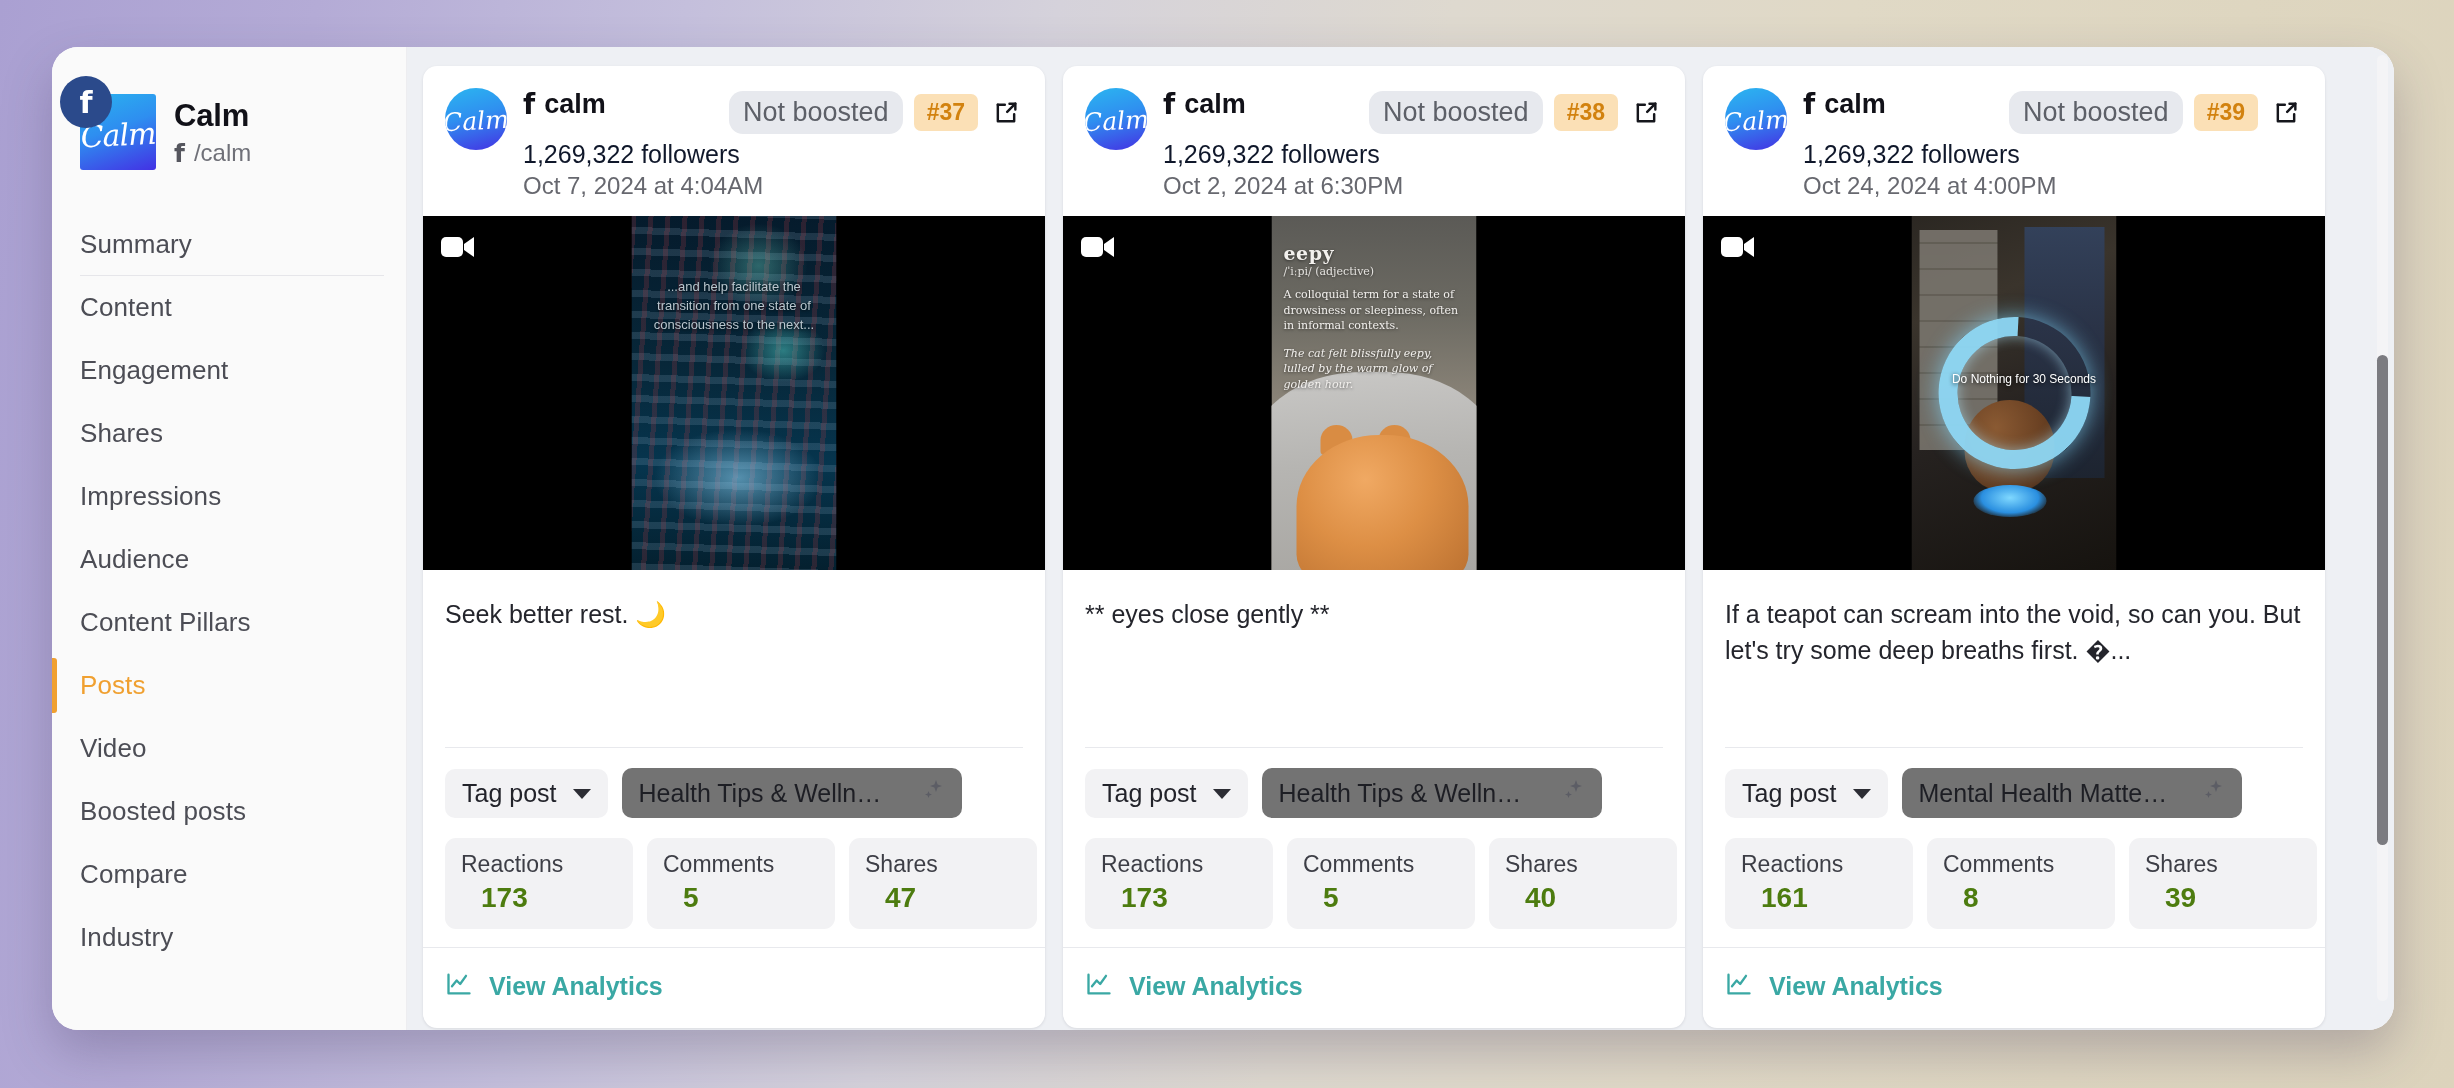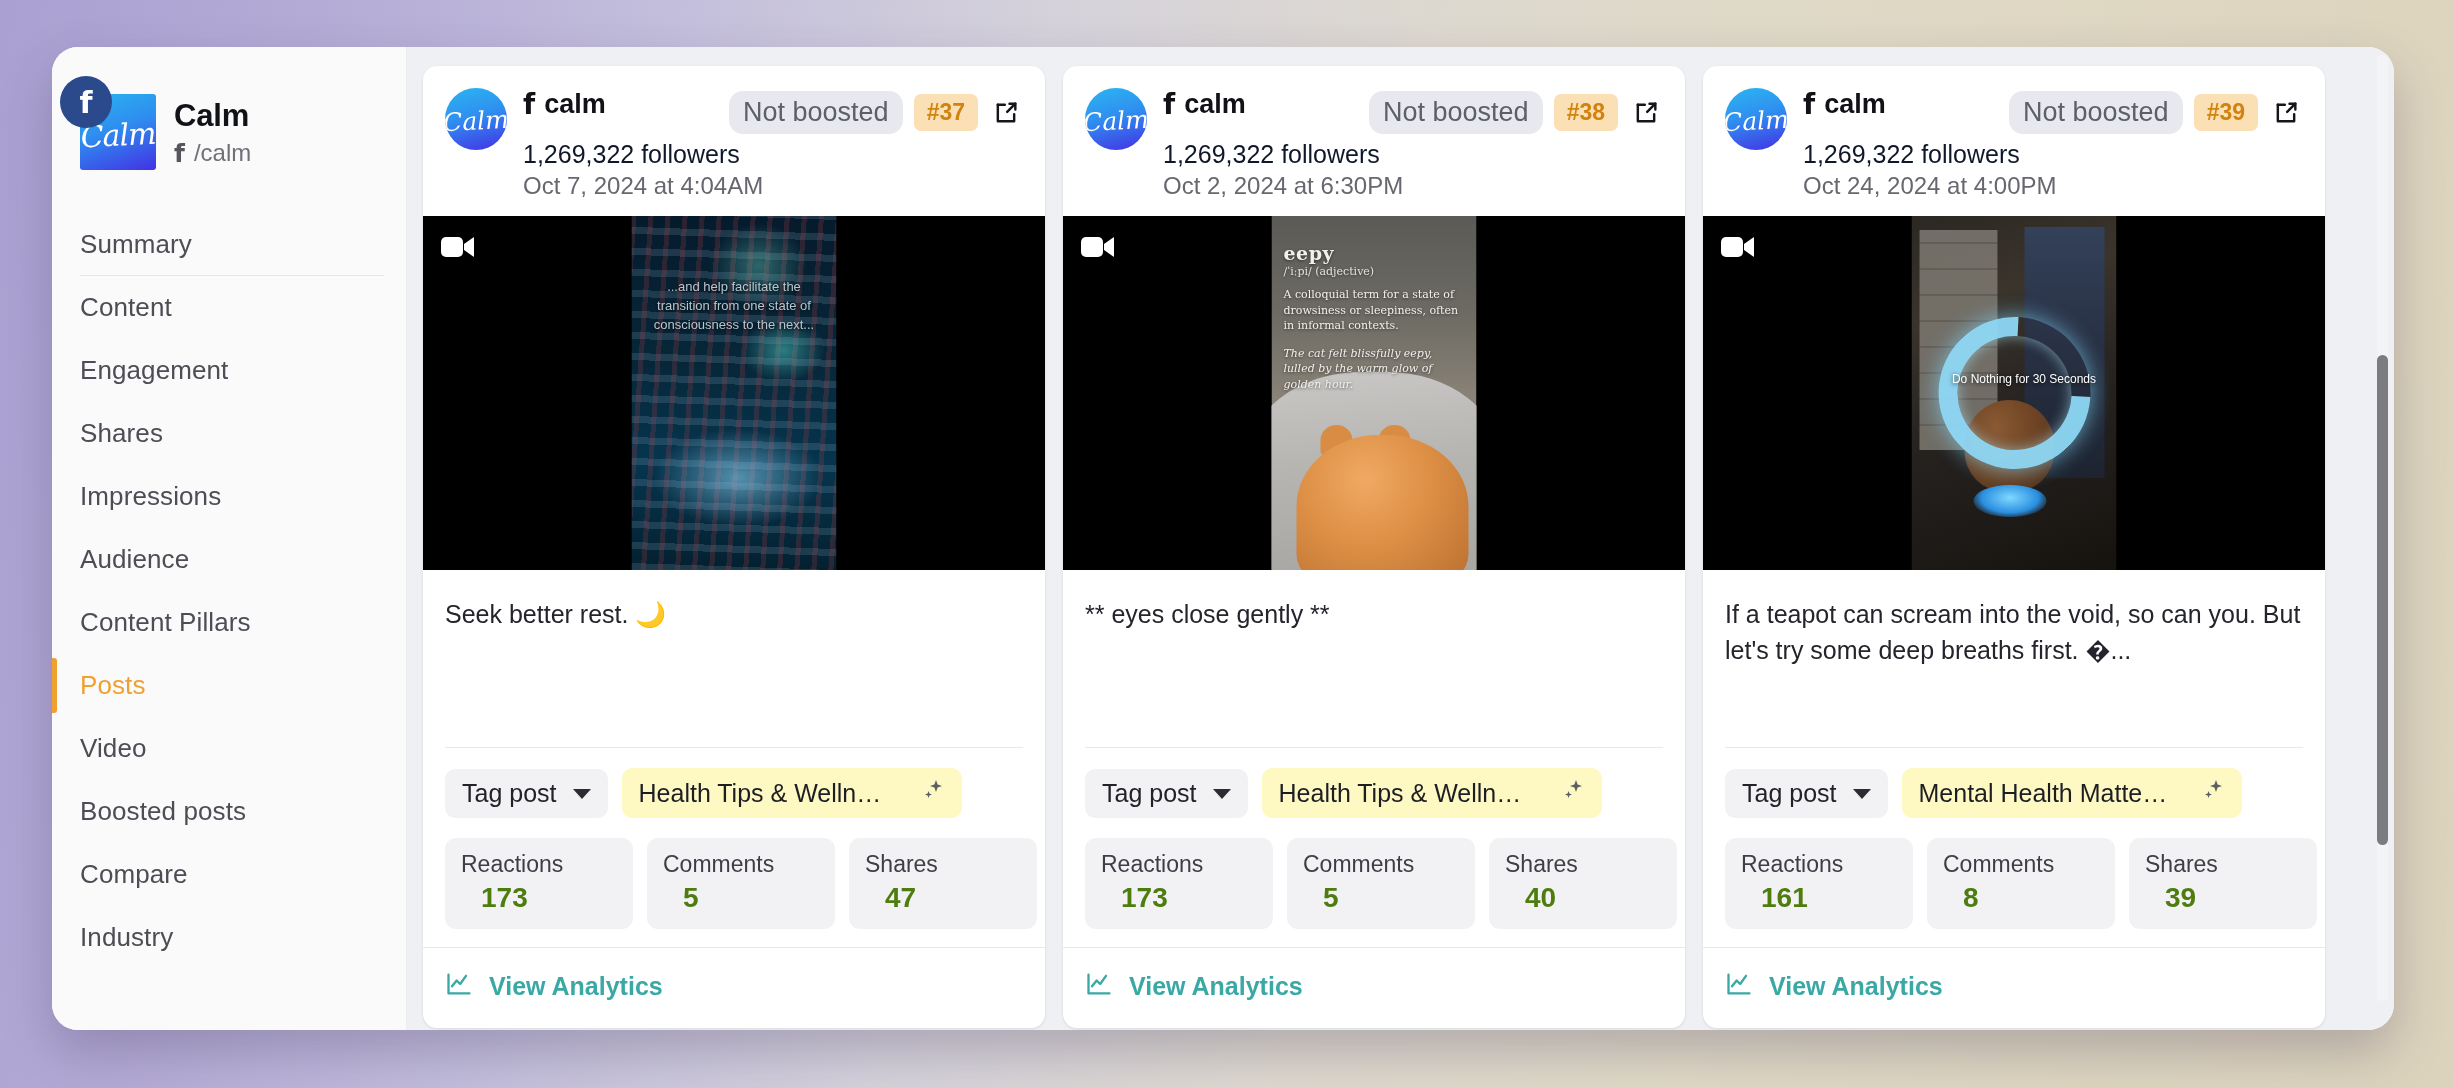--- a/index.html
+++ b/index.html
@@ -415,21 +415,21 @@
     cursor: pointer;
   }
   .caret {
     width: 0; height: 0;
     border-left: 9px solid transparent;
     border-right: 9px solid transparent;
     border-top: 10px solid #2c2d34;
   }
   .tag-pill {
     display: flex; align-items: center; gap: 31px;
-    background: #fef9c3;
+    background: #737373;
     border-radius: 10px;
     padding: 10px 17px;
     font-size: 25px;
     color: #1d1e24;
     cursor: pointer;
     max-width: 340px;
   }
   .tag-pill .label { overflow: hidden; text-overflow: ellipsis; white-space: nowrap; }
   .sparkle { flex: 0 0 auto; color: #5c5d65; }
 

